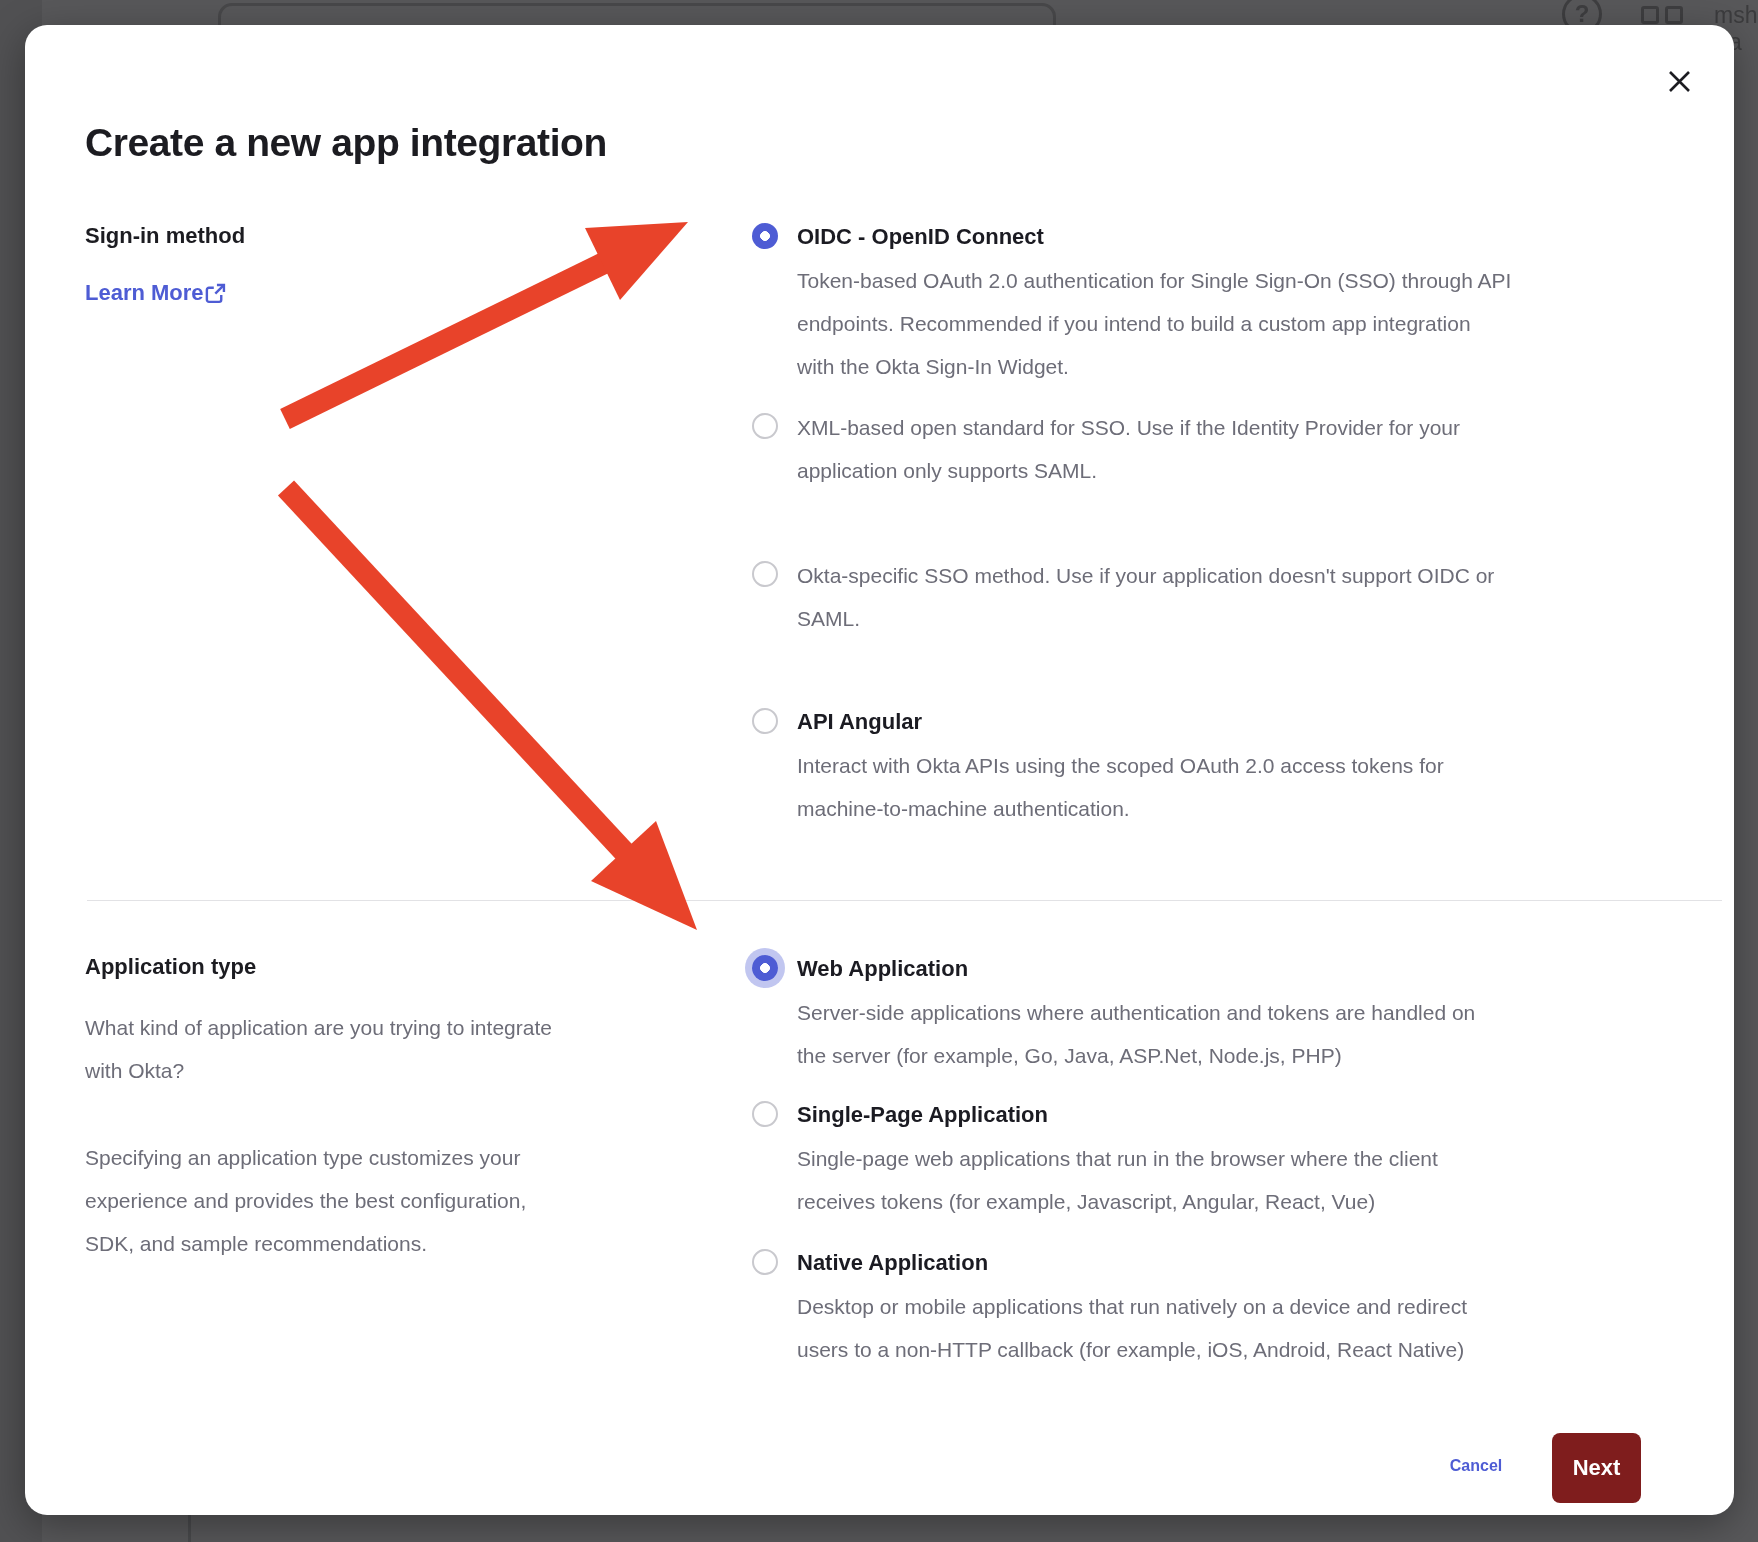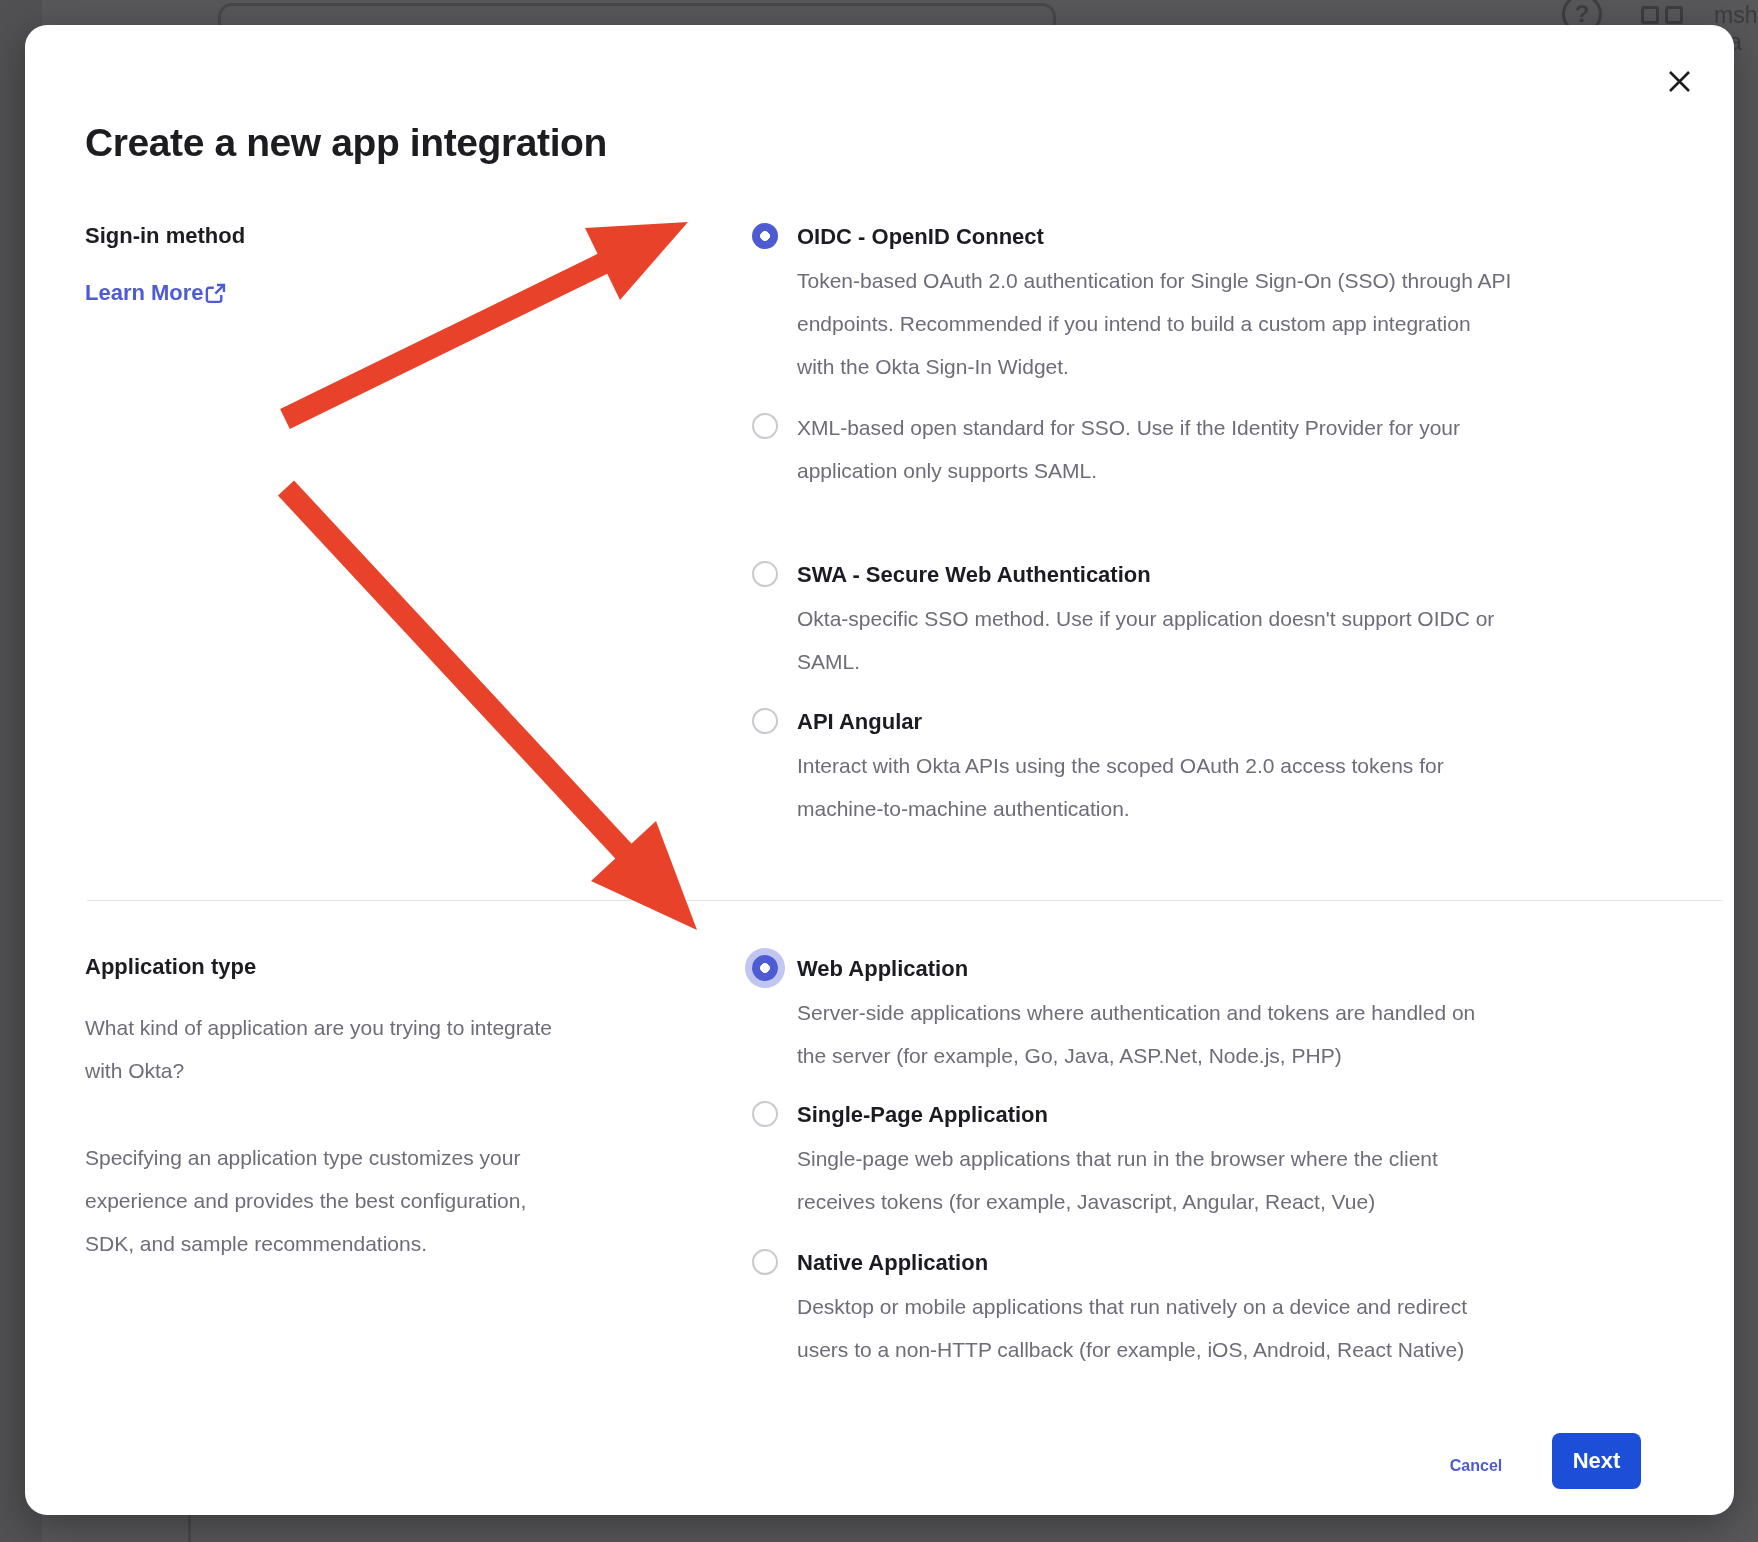--- a/index.html
+++ b/index.html
@@ -40,22 +40,22 @@
   .opt { position:absolute; left:727px; width:980px; display:flex; gap:19px; cursor:pointer; }
   .radio { width:26px; height:26px; border-radius:50%; flex:none; margin-top:8px; }
   .radio.sel { background:radial-gradient(circle closest-side,#ffffff 0 36%,#4e5cd4 38% 100%); }
   .radio.halo { box-shadow:0 0 0 7px rgba(78,92,212,.35); }
   .radio.un { background:#fff; border:2px solid #c9c9ce; }
   .opt-label { font-size:22px; font-weight:600; color:#1b1b22; line-height:43px; }
   .opt-desc { font-size:21px; color:#6d6d78; line-height:43px; white-space:pre-line; margin-top:1px; }
 
   .cancel-btn { position:absolute; left:1404px; top:1419px; width:94px; height:44px; border:none; background:transparent;
                 color:#4e5cd4; font-size:16px; font-weight:700; cursor:pointer; font-family:inherit; }
-  .next-btn { position:absolute; left:1527px; top:1408px; width:89px; height:56px; border:none; border-radius:8px;
-              background:#1d4ed8; color:#ffffff; font-size:22px; font-weight:700; cursor:pointer; font-family:inherit; }
+  .next-btn { position:absolute; left:1527px; top:1408px; width:89px; height:70px; border:none; border-radius:8px;
+              background:#7f1d1d; color:#ffffff; font-size:22px; font-weight:700; cursor:pointer; font-family:inherit; }
 
   .arrows { position:absolute; inset:0; z-index:50; pointer-events:none; }
 </style>
 </head>
 <body>
 
 <div class="stage">
 
   <div class="backdrop">
     <div class="bg-left-strip"></div>
@@ -106,21 +106,20 @@
       <span class="radio un"></span>
       <span>
         <span class="opt-desc" style="display:block">XML-based open standard for SSO. Use if the Identity Provider for your
 application only supports SAML.</span>
       </span>
     </label>
 
     <label class="opt" style="top:528px">
       <span class="radio un"></span>
       <span>
-        <span class="opt-label" style="display:block">SWA - Secure Web Authentication</span>
         <span class="opt-desc" style="display:block">Okta-specific SSO method. Use if your application doesn't support OIDC or
 SAML.</span>
       </span>
     </label>
 
     <label class="opt" style="top:675px">
       <span class="radio un"></span>
       <span>
         <span class="opt-label" style="display:block">API Angular</span>
         <span class="opt-desc" style="display:block">Interact with Okta APIs using the scoped OAuth 2.0 access tokens for

